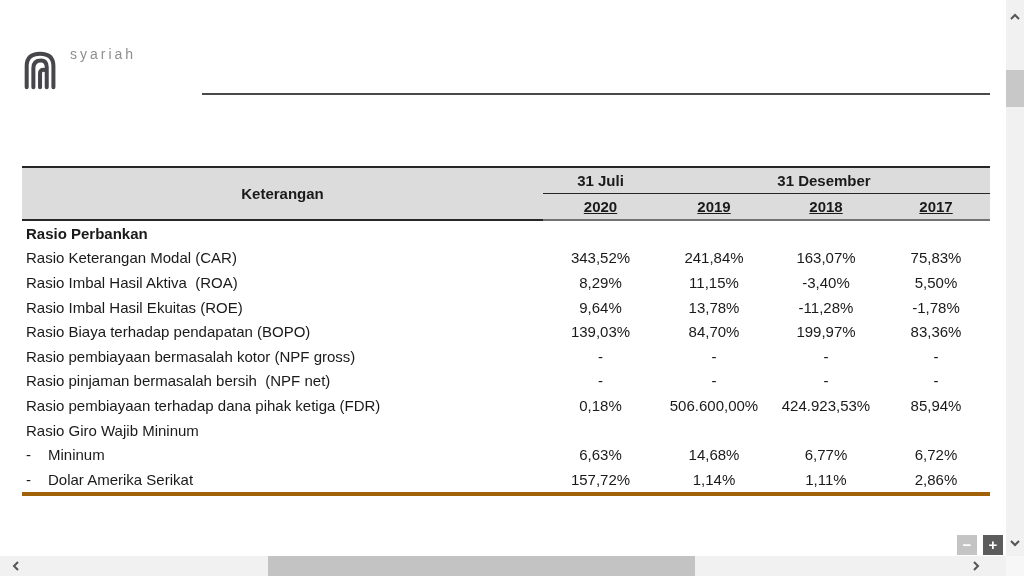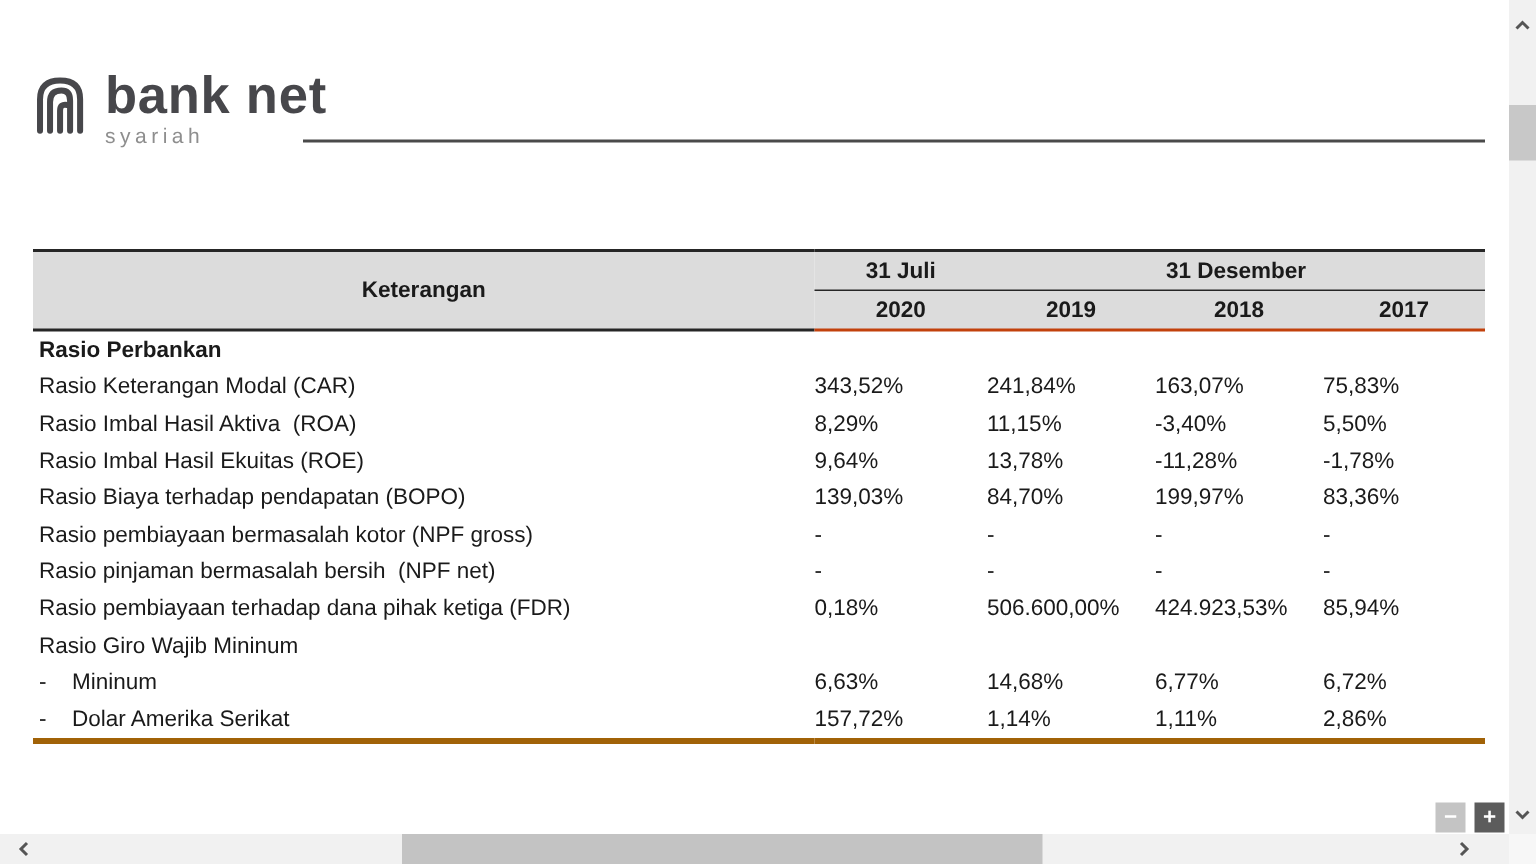--- a/index.html
+++ b/index.html
@@ -21,25 +21,25 @@
   .fin-table col.c1{width:115px;}
   .fin-table col.c2{width:112px;}
   .fin-table col.c3{width:112px;}
   .fin-table col.c4{width:108px;}
   .fin-table thead th{background:#dcdcdc;font-size:15px;font-weight:bold;height:25px;
                       text-align:center;padding:0;vertical-align:middle;}
   .fin-table thead th{border-top:0;}
   .fin-table thead tr.r1 th{border-top:2px solid #262626;}
   .fin-table th.keterangan{border-bottom:2px solid #262626;}
   .fin-table th.period{border-bottom:1.5px solid #262626;}
-  .fin-table thead tr.r2 th{border-bottom:2px solid #c2410c;}
+  .fin-table thead tr.r2 th{border-bottom:2px solid #737373;text-decoration:underline;}
   .fin-table tbody td{height:24.6px;font-size:15px;padding:0;vertical-align:middle;}
   .fin-table tbody tr:last-child td{border-bottom:4px solid #a16207;}
   .c-label{text-align:left;padding-left:4px !important;white-space:pre;}
-  .c-val{}
+  .c-val{text-align:center;}
   .section{font-weight:bold;}
   .dash{display:inline-block;width:22px;}
   
   
   .vscroll{position:absolute;right:0;top:0;width:18px;height:556px;background:#f1f1f1;}
   .v-arrow{position:absolute;left:0;width:18px;height:18px;display:flex;align-items:center;justify-content:center;}
   .v-up{top:8px;}
   .v-down{top:534px;}
   .v-thumb{position:absolute;left:0;top:70px;width:18px;height:37px;background:#c8c8c8;}
   .hscroll{position:absolute;left:0;bottom:0;width:1006px;height:20px;background:#f1f1f1;}
@@ -60,21 +60,20 @@
 
 <div class="screen">
 
   <div class="logo">
     <svg class="logo-icon" viewBox="0 0 44 44" fill="none" stroke="#47474b" stroke-width="4.2" stroke-linecap="round">
       <path d="M7 41 V19 Q7 6 21 6 Q35 6 35 19 V41"></path>
       <path d="M14 41 V21 Q14 13 22 13 Q28 13 28 20 V41"></path>
       <path d="M21 41 V27 Q21 22 26 23"></path>
     </svg>
     <div class="logo-texts">
-      <div class="brand">bank net</div>
       <div class="brand-sub">syariah</div>
     </div>
   </div>
   <div class="logo-rule"></div>
 
   <table class="fin-table">
     <colgroup>
       <col class="c0">
         <col class="c1">
         <col class="c2">

